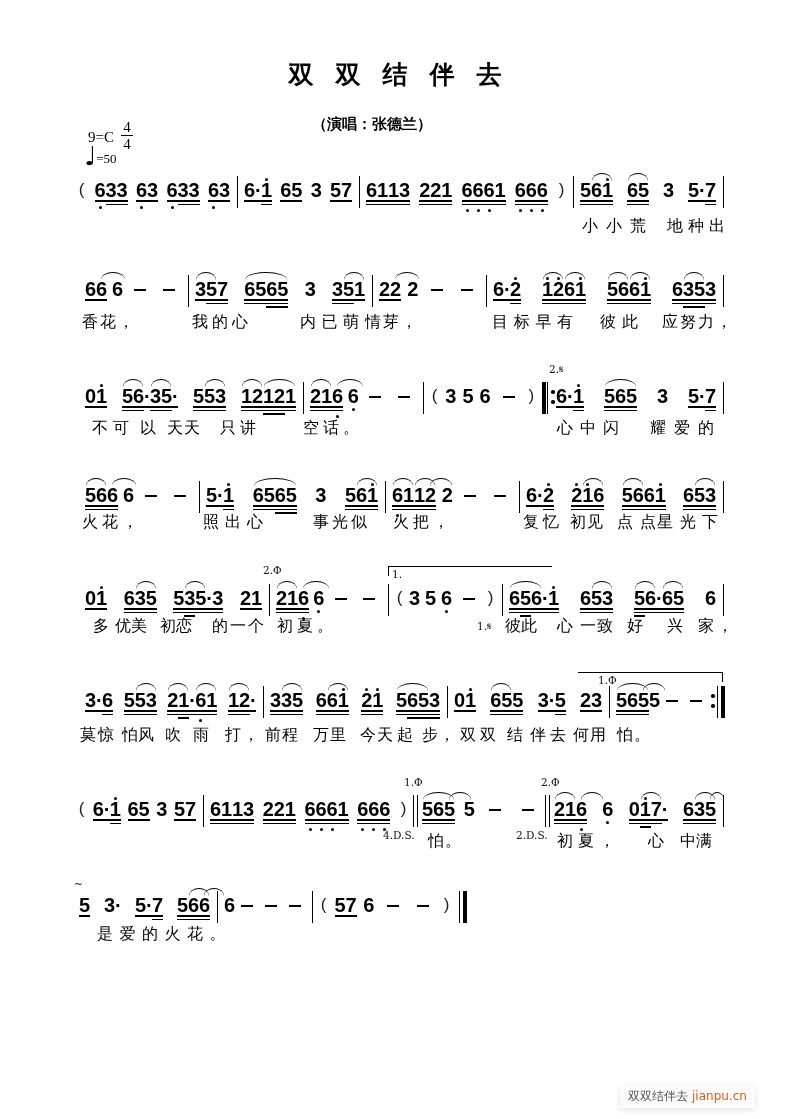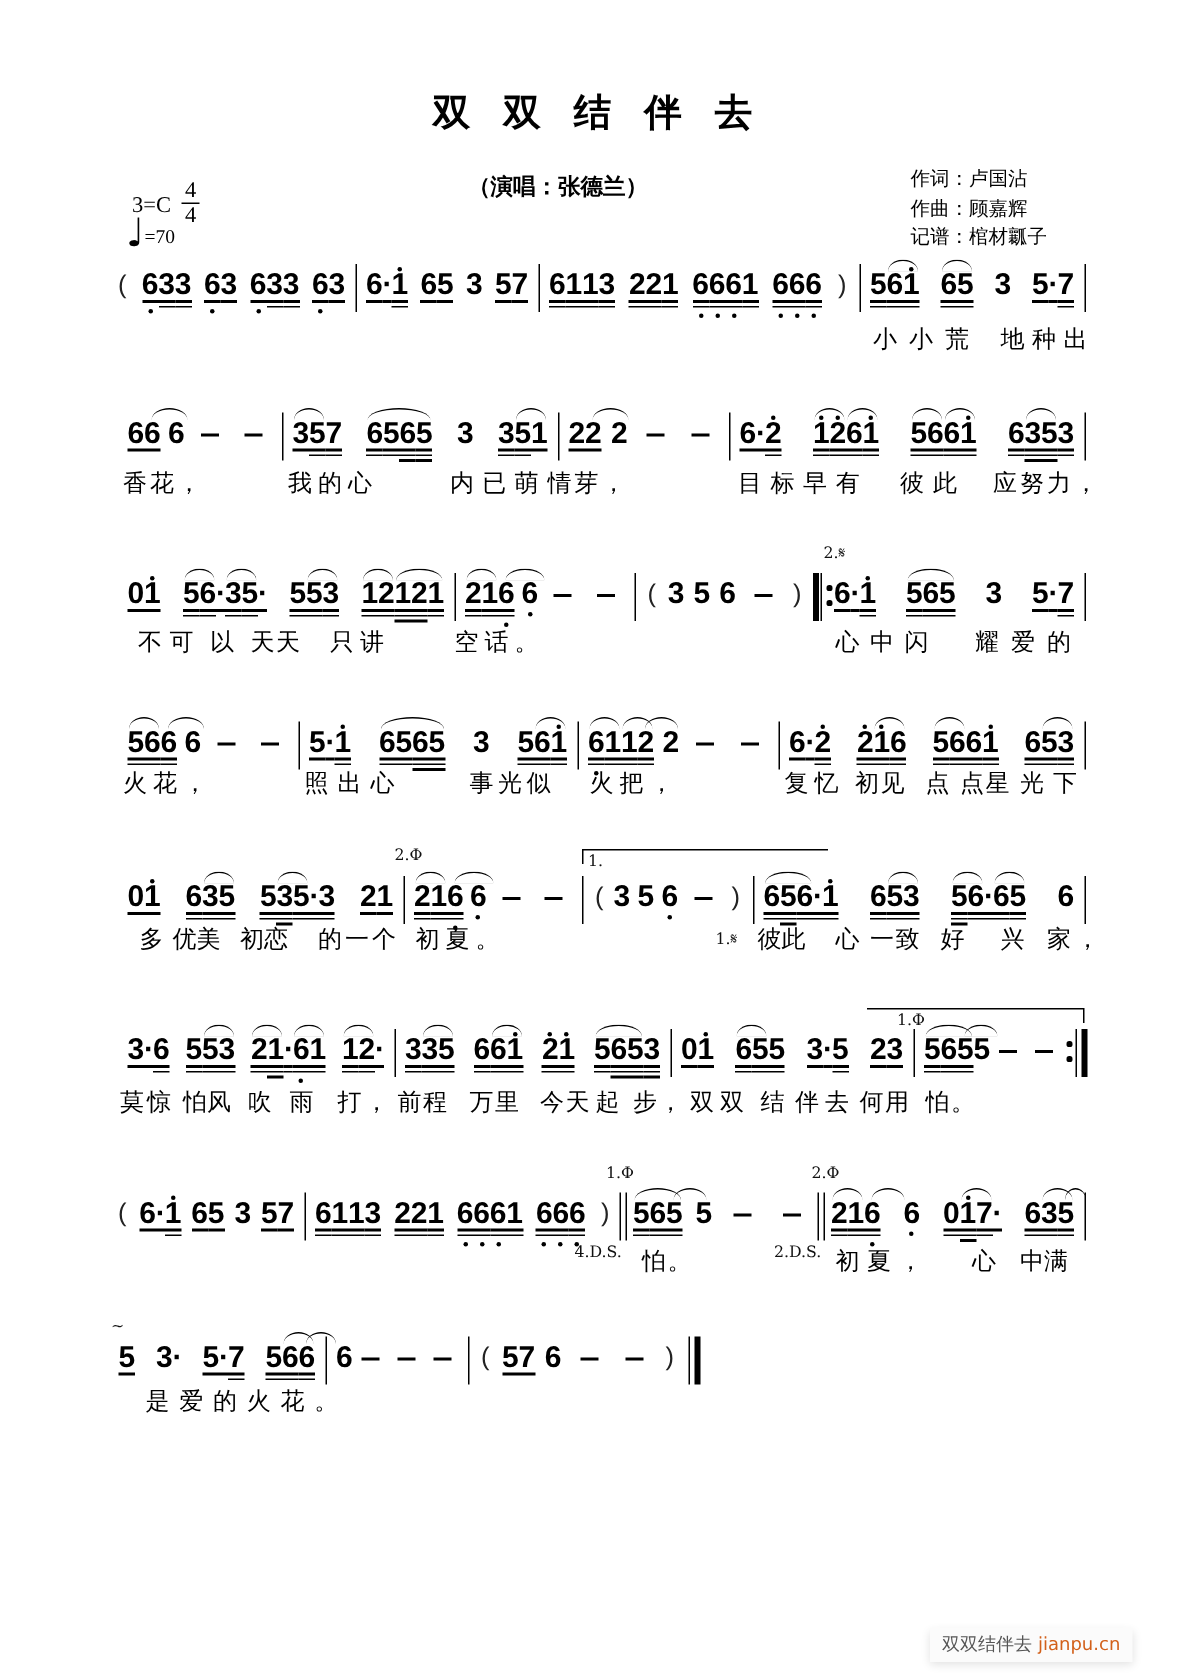--- a/index.html
+++ b/index.html
@@ -77,40 +77,29 @@
     .watermark .wm-cn { color: #555; }
     .watermark .wm-url { color: #d2601a; margin-left: 4px; }
   </style>
 </head>
 <body>
 
 <div id="sheet">
   <div class="title">双双结伴去</div>
   <div class="performer">（演唱：张德兰）</div>
 
-  <div class="credits">
-    <div class="credit-row">
-      <span>作词：</span><span>卢国沾</span>
-    </div>
-    <div class="credit-row">
-      <span>作曲：</span><span>顾嘉辉</span>
-    </div>
-    <div class="credit-row">
-      <span>记谱：</span><span>棺材瓤子</span>
-    </div>
-  </div>
 
-  <div class="key">3=C</div>
+  <div class="key">9=C</div>
   <div class="timesig">
     <span>4</span>
     <span class="frac-line"></span>
     <span>4</span>
   </div>
   <div class="tempo">
-    <span class="note-glyph">♩</span><span class="tempo-val">=70</span>
+    <span class="note-glyph">♩</span><span class="tempo-val">=50</span>
   </div>
 
   <div id="score">
       <div class="staff-line" style="top: 178px;">
         <div class="measure" style="left: 70px; width: 167px;">
           <span class="grp">
             <span class="ch paren" style="width: 9px;">(</span>
           </span>
           <span class="grp">
             <span class="ch" style="width: 11px;">6<i class="ul" style="top: 22px;"></i><i class="dot" style="top: 27.5px;"></i></span>

